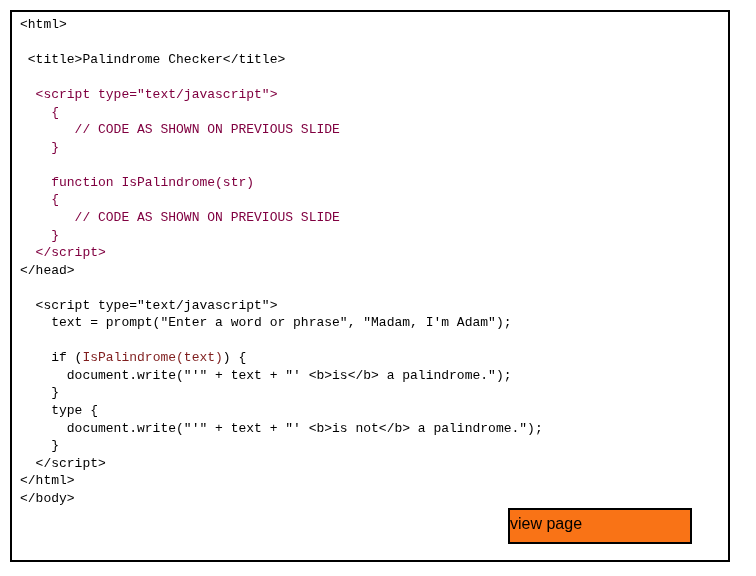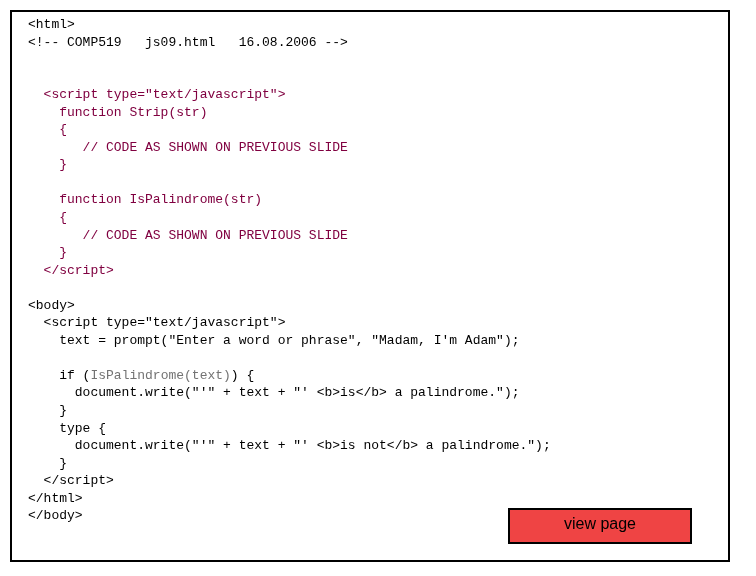--- a/index.html
+++ b/index.html
@@ -8,65 +8,64 @@
     background: #fff;
     font-family: "Courier New", monospace;
     font-size: 13px;
     width: 756px;
     box-sizing: border-box;
   }
   .frame {
     border: 2px solid #000;
     width: 720px;
     height: 552px;
-    padding: 4px 16px;
+    padding: 4px 8px;
     box-sizing: border-box;
     position: relative;
   }
   .line { white-space: pre; line-height: 1.35; }
   .black { color: #000; }
   .maroon { color: #800040; }
-  .blue { color: #737373; }
+  .blue { color: #7f1d1d; }
   .view-btn {
     position: absolute;
     right: 36px;
     bottom: 16px;
     width: 180px;
     height: 32px;
     border: 2px solid #000;
-    background: #ef4444;
+    background: #f97316;
     font-family: Arial, sans-serif;
     font-size: 16px;
-    text-align: center;
+    text-align: left;
     line-height: 28px;
     cursor: pointer;
   }
 </style>
 </head>
 <body>
 
 <div class="frame">
   <div id="code-container">
       <div class="line"><span class="black">&lt;html&gt;</span></div>
-      <div class="line"><span class="black">&lt;!-- COMP519   js09.html   16.08.2006 --&gt;</span></div>
       <div class="line"><span class="black">&nbsp;</span></div>
+      <div class="line"><span class="black"> &lt;title&gt;Palindrome Checker&lt;/title&gt;</span></div>
       <div class="line"><span class="black">&nbsp;</span></div>
       <div class="line"><span class="maroon">  &lt;script type="text/javascript"&gt;</span></div>
-      <div class="line"><span class="maroon">    function Strip(str)</span></div>
       <div class="line"><span class="maroon">    {</span></div>
       <div class="line"><span class="maroon">       // CODE AS SHOWN ON PREVIOUS SLIDE</span></div>
       <div class="line"><span class="maroon">    }</span></div>
       <div class="line"><span class="maroon">&nbsp;</span></div>
       <div class="line"><span class="maroon">    function IsPalindrome(str)</span></div>
       <div class="line"><span class="maroon">    {</span></div>
       <div class="line"><span class="maroon">       // CODE AS SHOWN ON PREVIOUS SLIDE</span></div>
       <div class="line"><span class="maroon">    }</span></div>
       <div class="line"><span class="maroon">  &lt;/script&gt;</span></div>
+      <div class="line"><span class="black">&lt;/head&gt;</span></div>
       <div class="line"><span class="black">&nbsp;</span></div>
-      <div class="line"><span class="black">&lt;body&gt;</span></div>
       <div class="line"><span class="black">  &lt;script type="text/javascript"&gt;</span></div>
       <div class="line"><span class="black">    text = prompt("Enter a word or phrase", "Madam, I'm Adam");</span></div>
       <div class="line"><span class="black">&nbsp;</span></div>
       <div class="line"><span class="black">    if (</span><span class="blue">IsPalindrome(text)</span><span class="black">) {</span></div>
       <div class="line"><span class="black">      document.write("'" + text + "' &lt;b&gt;is&lt;/b&gt; a palindrome.");</span></div>
       <div class="line"><span class="black">    }</span></div>
       <div class="line"><span class="black">    type {</span></div>
       <div class="line"><span class="black">      document.write("'" + text + "' &lt;b&gt;is not&lt;/b&gt; a palindrome.");</span></div>
       <div class="line"><span class="black">    }</span></div>
       <div class="line"><span class="black">  &lt;/script&gt;</span></div>

